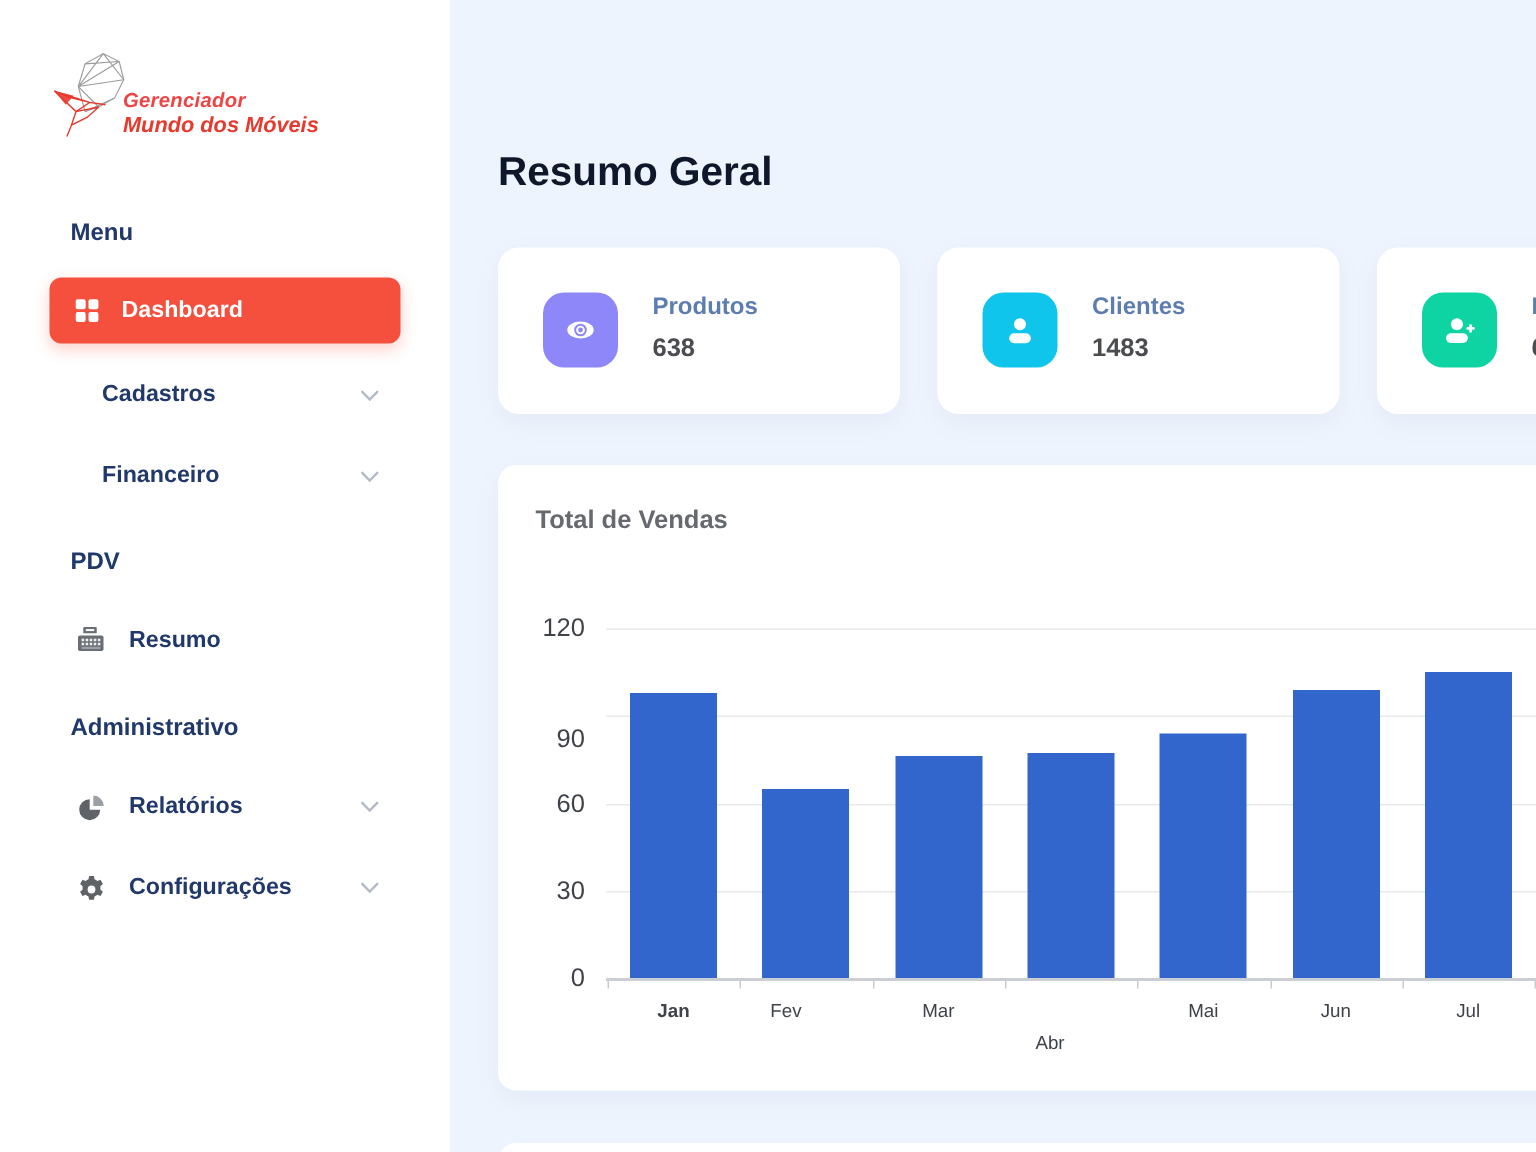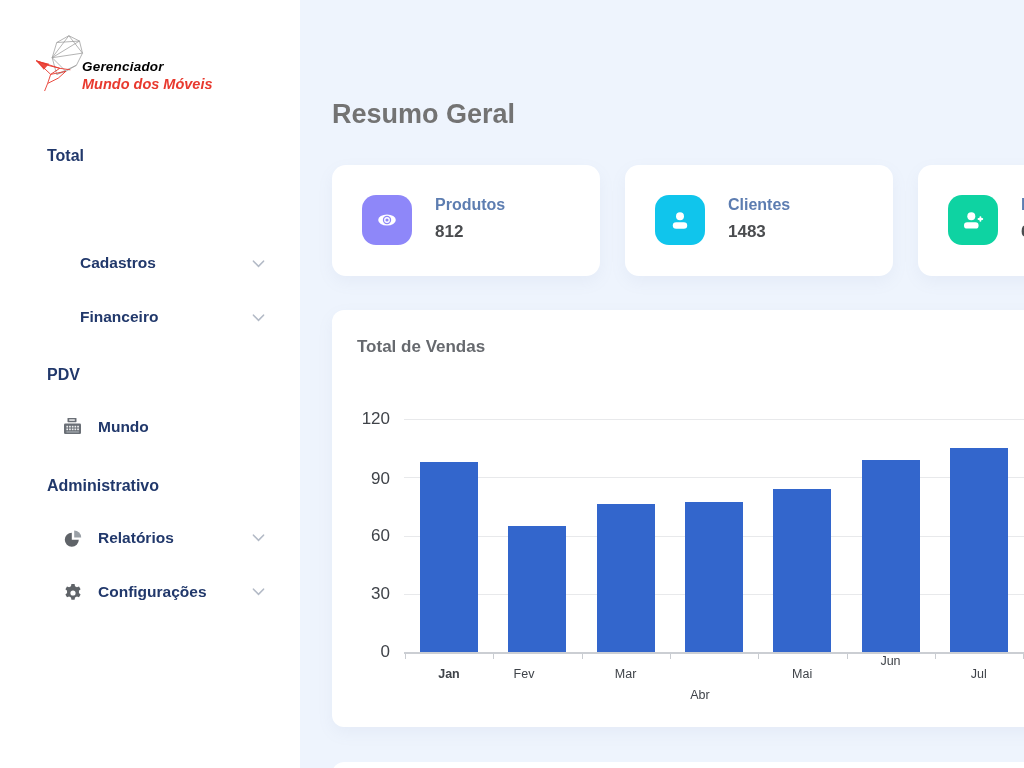--- a/index.html
+++ b/index.html
@@ -5,38 +5,38 @@
   * { margin:0; padding:0; box-sizing:border-box; }
   html,body { width:1024px; height:768px; background:#fff; }
   body { font-family:"Liberation Sans", sans-serif; }
   .stage { position:relative; width:1024px; height:768px; overflow:hidden; background:#fff; }
 
   
   .sidebar { position:absolute; left:0; top:0; width:300px; height:768px; background:#ffffff; }
   .logo { position:absolute; left:34px; top:28px; width:240px; height:70px; }
   .logo svg { position:absolute; left:0; top:2px; }
   .brand-text { position:absolute; left:48px; top:32px; font-style:italic; line-height:1.1; }
-  .brand-1 { display:block; font-size:13.5px; font-weight:700; color:#000000; letter-spacing:.2px; }
+  .brand-1 { display:block; font-size:13.5px; font-weight:700; color:#ef4444; letter-spacing:.2px; }
   .brand-2 { display:block; font-size:14.5px; font-weight:700; color:#e8392e; margin-top:2px; }
 
   .nav-label { position:absolute; left:47px; font-size:16px; font-weight:700; color:#21386b; }
-  .nav-item  { position:absolute; left:16px; width:264px; height:32px; cursor:pointer; }
+  .nav-item  { position:absolute; left:4px; width:264px; height:32px; cursor:pointer; }
   .nav-item .lbl { position:absolute; font-size:15.5px; font-weight:600; color:#21386b; }
   .nav-item .chev { position:absolute; left:236px; top:10px; }
   .nav-item .ic { position:absolute; left:47px; top:5px; }
 
   .nav-active { position:absolute; left:33px; top:185px; width:234px; height:44px;
                 background:#f4503d; border-radius:8px; cursor:pointer;
                 box-shadow:0 4px 10px rgba(244,80,61,.25); }
   .nav-active .ic { position:absolute; left:15px; top:12px; }
   .nav-active .lbl { position:absolute; left:48px; top:13px; color:#ffffff; font-size:15.5px; font-weight:600; }
 
   
   .main { position:absolute; left:300px; top:0; width:724px; height:768px; background:#eef4fd; }
-  .page-title { position:absolute; left:32px; top:99px; font-size:27px; font-weight:700; color:#737373; }
+  .page-title { position:absolute; left:32px; top:99px; font-size:27px; font-weight:700; color:#0f172a; }
 
   .card { position:absolute; top:165px; width:268px; height:111px; background:#fff;
           border-radius:14px; box-shadow:0 6px 16px rgba(125,145,180,.08); }
   .tile { position:absolute; left:30px; top:30px; width:50px; height:50px; border-radius:14px; }
   .tile svg { position:absolute; left:13px; top:13px; }
   .card-label { position:absolute; left:103px; top:31px; font-size:16px; color:#5d7db1; font-weight:600; }
   .card-value { position:absolute; left:103px; top:57px; font-size:17px; color:#4a4c4f; font-weight:700; }
 
   .chart-card { position:absolute; left:32px; top:310px; width:880px; height:417px; background:#fff;
                 border-radius:12px; box-shadow:0 6px 16px rgba(125,145,180,.08); }
@@ -69,22 +69,33 @@
           <path d="M3 40 L18 46 L34 50 L48 52 M3 40 L34 50 M3 40 L22 58 L34 50 M22 58 L42 54 M22 58 L18 70 L32 63 L42 54 M18 70 L14 80"></path>
         </g>
         <path d="M3 40 L20 44 L13 52 Z" fill="#e8392e" opacity=".9"></path>
       </svg>
       <span class="brand-text">
         <span class="brand-1">Gerenciador</span>
         <span class="brand-2">Mundo dos Móveis</span>
       </span>
     </div>
 
-    <div class="nav-label" style="top:147px">Total</div>
-
+    <div class="nav-label" style="top:147px">Menu</div>
+
+    <div class="nav-active">
+      <svg class="ic" width="20" height="20" viewBox="0 0 20 20">
+        <g fill="#ffffff">
+          <rect x="2.5" y="2.5" width="6.6" height="6.6" rx="1.3"></rect>
+          <rect x="11" y="2.5" width="6.6" height="6.6" rx="1.3"></rect>
+          <rect x="2.5" y="11" width="6.6" height="6.6" rx="1.3"></rect>
+          <rect x="11" y="11" width="6.6" height="6.6" rx="1.3"></rect>
+        </g>
+      </svg>
+      <span class="lbl">Dashboard</span>
+    </div>
 
     <div class="nav-item" style="top:250px">
       <span class="lbl" style="left:64px; top:4px">Cadastros</span>
       <svg class="chev" width="13" height="8" viewBox="0 0 13 8">
         <path d="M1.5 1.2 L6.5 6.4 L11.5 1.2" stroke="#b3bac6" stroke-width="1.6" fill="none" stroke-linecap="round"></path>
       </svg>
     </div>
 
     <div class="nav-item" style="top:304px">
       <span class="lbl" style="left:64px; top:4px">Financeiro</span>
@@ -107,21 +118,21 @@
             <rect x="11.5" y="7.8" width="1.7" height="1.7"></rect>
           <rect x="14.2" y="7.8" width="1.7" height="1.7"></rect>
           <rect x="3.4" y="10.5" width="1.7" height="1.7"></rect>
             <rect x="6.1" y="10.5" width="1.7" height="1.7"></rect>
           <rect x="8.8" y="10.5" width="1.7" height="1.7"></rect>
             <rect x="11.5" y="10.5" width="1.7" height="1.7"></rect>
           <rect x="14.2" y="10.5" width="1.7" height="1.7"></rect>
         </g>
         <rect x="3.4" y="13.2" width="12.5" height="1.5" fill="#9aa0a6"></rect>
       </svg>
-      <span class="lbl" style="left:82px; top:5px">Mundo</span>
+      <span class="lbl" style="left:82px; top:5px">Resumo</span>
     </div>
 
     <div class="nav-label" style="top:477px">Administrativo</div>
 
     <div class="nav-item" style="top:524px">
       <svg class="ic" width="20" height="20" viewBox="0 0 20 20">
         <path d="M8.8 3.8 A7 7 0 1 0 15.8 10.8 L8.8 10.8 Z" fill="#5f6368"></path>
         <path d="M11.2 1.4 A7 7 0 0 1 18.2 8.4 L11.2 8.4 Z" fill="#9aa0a6"></path>
       </svg>
       <span class="lbl" style="left:82px; top:5px">Relatórios</span>
@@ -148,21 +159,21 @@
     <div class="card" style="left:32px">
       <div class="tile" style="background: rgb(142, 135, 249);">
         <svg width="24" height="24" viewBox="0 0 24 24">
           <ellipse cx="12" cy="12" rx="8.8" ry="5.6" fill="#ffffff"></ellipse>
           <circle cx="12" cy="12" r="4.2" fill="#8e87f9"></circle>
           <circle cx="12" cy="12" r="2.9" fill="#ffffff"></circle>
           <circle cx="12" cy="12" r="1.6" fill="#8e87f9"></circle>
         </svg>
       </div>
       <div class="card-label">Produtos</div>
-      <div class="card-value">812</div>
+      <div class="card-value">638</div>
     </div>
 
     <div class="card" style="left:325px">
       <div class="tile" style="background: rgb(16, 197, 236);">
         <svg width="24" height="24" viewBox="0 0 24 24">
           <g fill="#ffffff">
             <circle cx="12" cy="8.2" r="4"></circle>
             <rect x="4.8" y="14.2" width="14.4" height="6.6" rx="3.3"></rect>
           </g>
         </svg>
@@ -188,21 +199,21 @@
 
     <div class="chart-card">
       <div class="chart-title">Total de Vendas</div>
       <div class="chart-plot" id="chart-plot">
           <div class="ytick-label" style="left: 0px; top: 335px;">0</div>
           <div class="gridline" style="left: 72px; top: 283.75px; width: 808px;"></div>
           <div class="ytick-label" style="left: 0px; top: 276.75px;">30</div>
           <div class="gridline" style="left: 72px; top: 225.5px; width: 808px;"></div>
           <div class="ytick-label" style="left: 0px; top: 218.5px;">60</div>
           <div class="gridline" style="left: 72px; top: 167.25px; width: 808px;"></div>
-          <div class="ytick-label" style="left: 0px; top: 162px;">90</div>
+          <div class="ytick-label" style="left: 0px; top: 176px;">90</div>
           <div class="gridline" style="left: 72px; top: 109px; width: 808px;"></div>
           <div class="ytick-label" style="left: 0px; top: 102px;">120</div>
           <div class="baseline" style="left: 72px; top: 342px; width: 808px;"></div>
           <div class="xtick" style="left: 73px; top: 344px;"></div>
           <div class="xtick" style="left: 161.3px; top: 344px;"></div>
           <div class="xtick" style="left: 249.6px; top: 344px;"></div>
           <div class="xtick" style="left: 337.9px; top: 344px;"></div>
           <div class="xtick" style="left: 426.2px; top: 344px;"></div>
           <div class="xtick" style="left: 514.5px; top: 344px;"></div>
           <div class="xtick" style="left: 602.8px; top: 344px;"></div>
@@ -211,21 +222,21 @@
           <div class="xcat-label" style="left: 82px; top: 357px; font-weight: bold;">Jan</div>
           <div class="bar" style="left: 176.3px; top: 215.792px; width: 58px; height: 126.208px; background: rgb(51, 102, 204);"></div>
           <div class="xcat-label" style="left: 157px; top: 357px;">Fev</div>
           <div class="bar" style="left: 264.6px; top: 194.433px; width: 58px; height: 147.567px; background: rgb(51, 102, 204);"></div>
           <div class="xcat-label" style="left: 258.6px; top: 357px;">Mar</div>
           <div class="bar" style="left: 352.9px; top: 192.492px; width: 58px; height: 149.508px; background: rgb(51, 102, 204);"></div>
           <div class="xcat-label" style="left: 333px; top: 357px; margin-top: 21px;">Abr</div>
           <div class="bar" style="left: 441.2px; top: 178.9px; width: 58px; height: 163.1px; background: rgb(51, 102, 204);"></div>
           <div class="xcat-label" style="left: 435.2px; top: 357px;">Mai</div>
           <div class="bar" style="left: 529.5px; top: 149.775px; width: 58px; height: 192.225px; background: rgb(51, 102, 204);"></div>
-          <div class="xcat-label" style="left: 523.5px; top: 344px;">Jun</div>
+          <div class="xcat-label" style="left: 523.5px; top: 357px;">Jun</div>
           <div class="bar" style="left: 617.8px; top: 138.125px; width: 58px; height: 203.875px; background: rgb(51, 102, 204);"></div>
           <div class="xcat-label" style="left: 611.8px; top: 357px;">Jul</div>
         </div>
     </div>
 
     <div class="lower-card"></div>
   </div>
 </div>
 
 </body></html>

